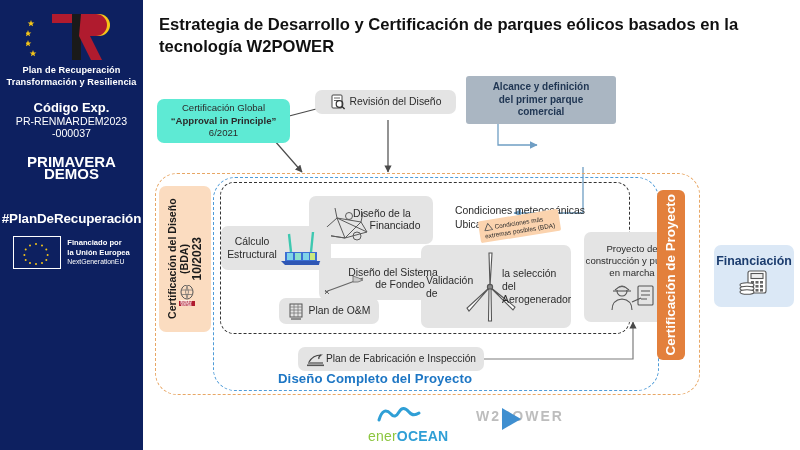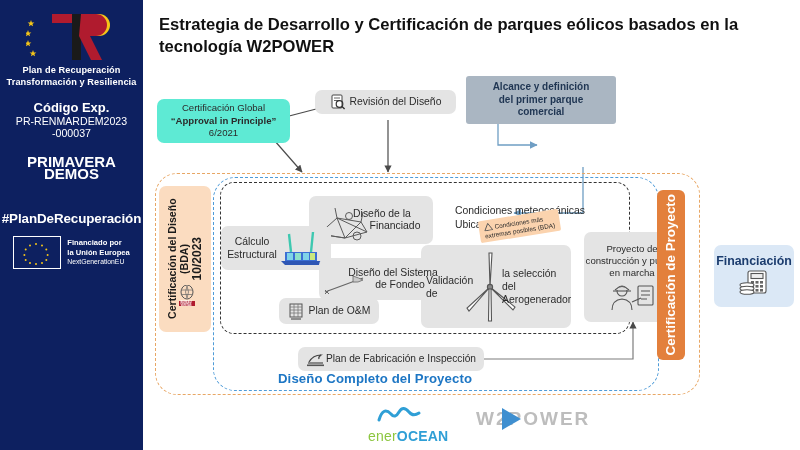--- a/index.html
+++ b/index.html
@@ -85,21 +85,21 @@
     font-size:6.4px;line-height:7.6px;padding:3px 5px;border-radius:2px;
     transform:rotate(-9deg);white-space:nowrap;
   }
 
   
   .logos{position:absolute;left:0;bottom:6px;width:657px;height:42px;}
   .enerocean{position:absolute;left:225px;top:2px;text-align:center;}
   .eo-word{font-size:14px;letter-spacing:.2px;}
   .eo-word .a{color:#8cc63f;}
   .eo-word .b{color:#2f9fd6;font-weight:bold;}
-  .w2p{position:absolute;left:333px;top:6px;font-size:19px;letter-spacing:2px;color:#bdbdbd;font-weight:600;position:absolute;}
+  .w2p{position:absolute;left:333px;top:6px;font-size:14px;letter-spacing:2px;color:#bdbdbd;font-weight:600;position:absolute;}
   .w2p-tri{position:absolute;left:359px;top:6px;width:0;height:0;
     border-top:11px solid transparent;border-bottom:11px solid transparent;border-left:19px solid #3f8fd0;}
 
   .icon{flex:none;}
   .bv-logo{width:20px;height:22px;display:block;margin:3px auto 0;}
 </style>
 </head>
 <body>
 
 <div id="root">

